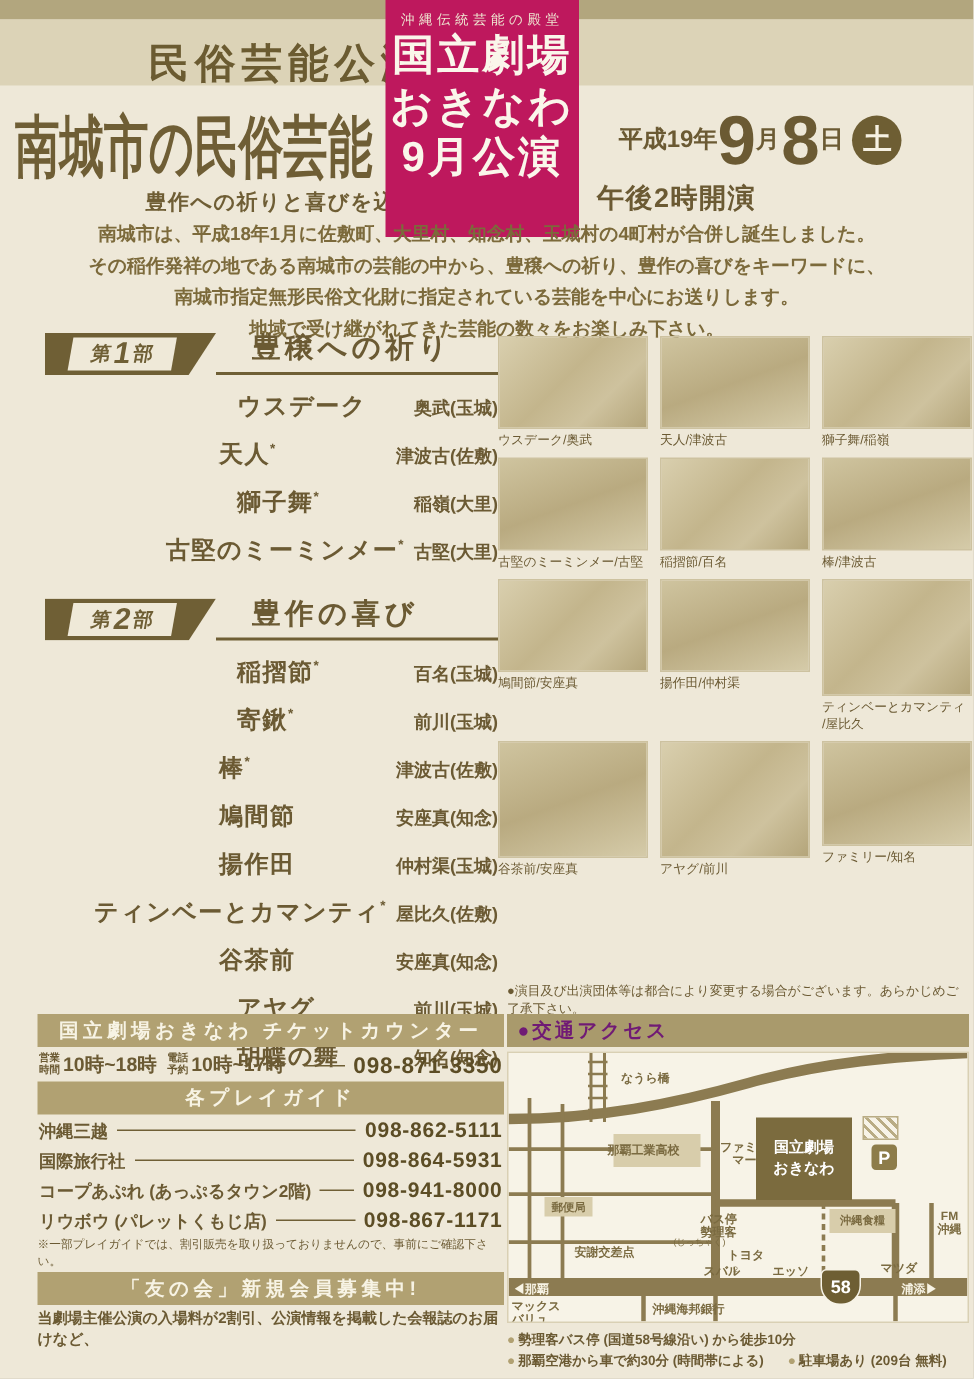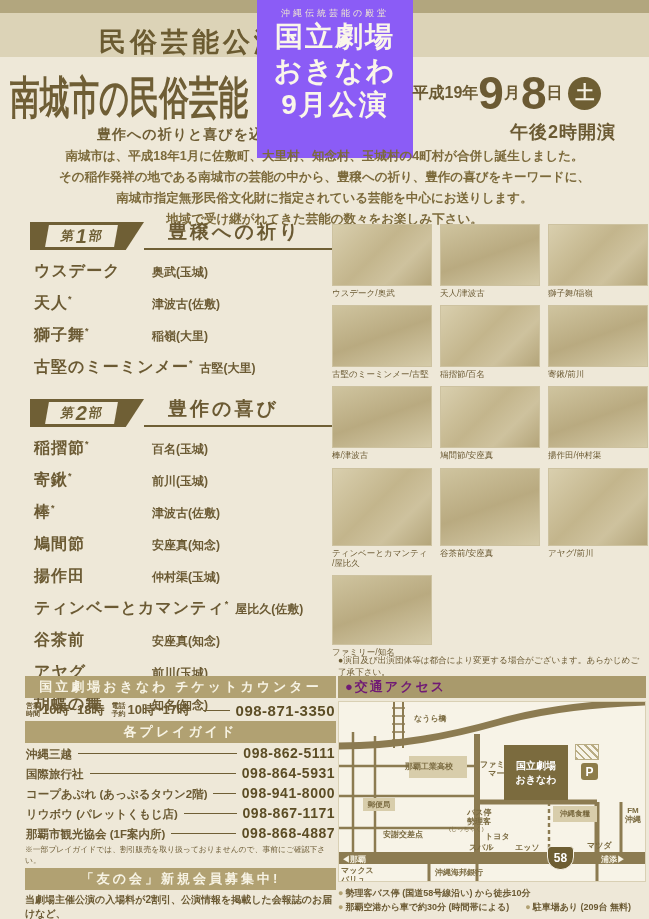--- a/index.html
+++ b/index.html
@@ -8,42 +8,42 @@
   .page {
     position:relative; width:649px; height:919px; margin:0 auto;
     background:#eee8d8; overflow:hidden; color:#6b5a33;
   }
   
   .top-strip { position:absolute; top:0; left:0; right:0; height:13px; background:#b2a67e; }
   .header-band { position:absolute; top:13px; left:0; right:0; height:44px; background:#dcd3b7; }
   .eyebrow { position:absolute; top:24px; left:99px; font-size:27px; font-weight:bold; letter-spacing:4px; color:#6b5b31; white-space:nowrap; }
   .main-title { position:absolute; top:68px; left:10px; font-size:45px; font-weight:bold; color:#6f5e35; white-space:nowrap; transform:scaleX(0.66); transform-origin:left center; }
   .sub-title { position:absolute; top:126px; left:97px; font-size:14px; font-weight:bold; letter-spacing:1px; color:#6f5e35; white-space:nowrap; }
-  .theater-box { position:absolute; left:257px; top:0; width:156px; height:158px; background:#8b5cf6; color:#faf6ea; text-align:center; }
+  .theater-box { position:absolute; left:257px; top:0; width:129px; height:158px; background:#be185d; color:#faf6ea; text-align:center; }
   .theater-tagline { margin-top:7px; font-size:9px; letter-spacing:3px; color:#efe8d2; white-space:nowrap; }
   .theater-line { font-size:28px; font-weight:bold; line-height:1.22; letter-spacing:2px; white-space:nowrap; }
   .theater-line:first-of-type { margin-top:3px; }
   .date-block { position:absolute; left:398px; top:70px; width:218px; }
   .date-row { display:flex; align-items:center; justify-content:center; white-space:nowrap; }
   .date-era { font-size:16px; font-weight:bold; }
   .date-big { font-size:46px; font-weight:bold; line-height:1; letter-spacing:-1px; }
   .date-unit { font-size:16px; font-weight:bold; margin:0 1px; }
   .weekday-circle { width:33px; height:33px; margin-left:5px; border-radius:50%; background:#6e5e33; color:#f6f1e2; font-size:19px; font-weight:bold; display:flex; align-items:center; justify-content:center; }
-  .date-time { margin-top:4px; text-align:right; font-size:18px; font-weight:bold; letter-spacing:1px; }
+  .date-time { margin-top:4px; text-align:left; font-size:18px; font-weight:bold; letter-spacing:1px; }
   
   .intro { position:absolute; top:146px; left:0; right:0; text-align:center; font-size:12.5px; font-weight:bold; line-height:1.68; color:#7c6a3b; }
   
   .program { position:absolute; left:30px; top:219px; width:302px; }
   .part-header { display:flex; align-items:flex-end; margin-bottom:6px; }
   .part-banner { position:relative; width:114px; height:28px; background:#6f5f35; clip-path:polygon(0 0,100% 0,84% 100%,0 100%); flex:0 0 auto; }
   .part-banner-inner { position:absolute; left:17px; right:28px; top:3px; bottom:3px; background:#efe9d8; transform:skewX(-10deg); display:flex; align-items:center; justify-content:center; color:#6f5f35; font-weight:bold; }
   .part-banner-inner .pfx { font-size:13px; }
   .part-banner-inner .num { font-size:20px; margin:0 2px; }
   .part-title-wrap { flex:1; border-bottom:2px solid #6f5f35; padding:0 0 3px 24px; font-size:19px; font-weight:bold; letter-spacing:3px; white-space:nowrap; }
-  .p-row { display:flex; align-items:baseline; margin:11px 0 0 4px; white-space:nowrap; }
+  .p-row { display:flex; align-items:baseline; margin:11px 0 0 18px; white-space:nowrap;justify-content:flex-end; }
   .p-name { font-size:16px; font-weight:bold; letter-spacing:1px; min-width:112px; }
   .p-name sup { font-size:9px; }
   .p-venue { font-size:12px; font-weight:bold; margin-left:6px; }
   .part2 { margin-top:18px; }
   .program-note { margin-top:12px; font-size:9.5px; }
   
   .photo-grid { position:absolute; left:332px; top:224px; width:316px; display:grid; grid-template-columns:repeat(3,1fr); column-gap:8px; row-gap:7px; }
   .photo-cell { font-size:8.5px; line-height:1.2; color:#6b5a33; }
   .photo { height:62px; border:1px solid #cdc2a0; background:linear-gradient(135deg,#d9cfae 0%,#c3b58c 45%,#cec29e 70%,#b4a57a 100%); }
   .photo.alt { background:linear-gradient(160deg,#cfc49f 0%,#b9aa80 50%,#d5cba9 100%); }
@@ -217,24 +217,20 @@
     <div class="photo-cell">
         <div class="photo alt"></div>
         <div class="photo-caption">古堅のミーミンメー/古堅</div>
       </div>
     <div class="photo-cell">
         <div class="photo"></div>
         <div class="photo-caption">稲摺節/百名</div>
       </div>
     <div class="photo-cell">
         <div class="photo alt"></div>
-        <div class="photo-caption">寄鍬/前川</div>
-      </div>
-    <div class="photo-cell">
-        <div class="photo alt"></div>
         <div class="photo-caption">棒/津波古</div>
       </div>
     <div class="photo-cell">
         <div class="photo"></div>
         <div class="photo-caption">鳩間節/安座真</div>
       </div>
     <div class="photo-cell">
         <div class="photo alt"></div>
         <div class="photo-caption">揚作田/仲村渠</div>
       </div>
@@ -286,25 +282,20 @@
     <div class="pg-row">
       <span class="pg-name">コープあぷれ (あっぷるタウン2階)</span>
       <span class="leader"></span>
       <span class="pg-phone">098-941-8000</span>
     </div>
     <div class="pg-row">
       <span class="pg-name">リウボウ (パレットくもじ店)</span>
       <span class="leader"></span>
       <span class="pg-phone">098-867-1171</span>
     </div>
-    <div class="pg-row">
-      <span class="pg-name">那覇市観光協会 (1F案内所)</span>
-      <span class="leader"></span>
-      <span class="pg-phone">098-868-4887</span>
-    </div>
 
     <div class="tiny-note">※一部プレイガイドでは、割引販売を取り扱っておりませんので、事前にご確認下さい。</div>
 
     <div class="bar">「友の会」新規会員募集中!</div>
     <div class="block-text">当劇場主催公演の入場料が2割引、公演情報を掲載した会報誌のお届けなど、</div>
 
   </div>
 
   <div class="access">
     <div class="bar-left">●交通アクセス</div>

